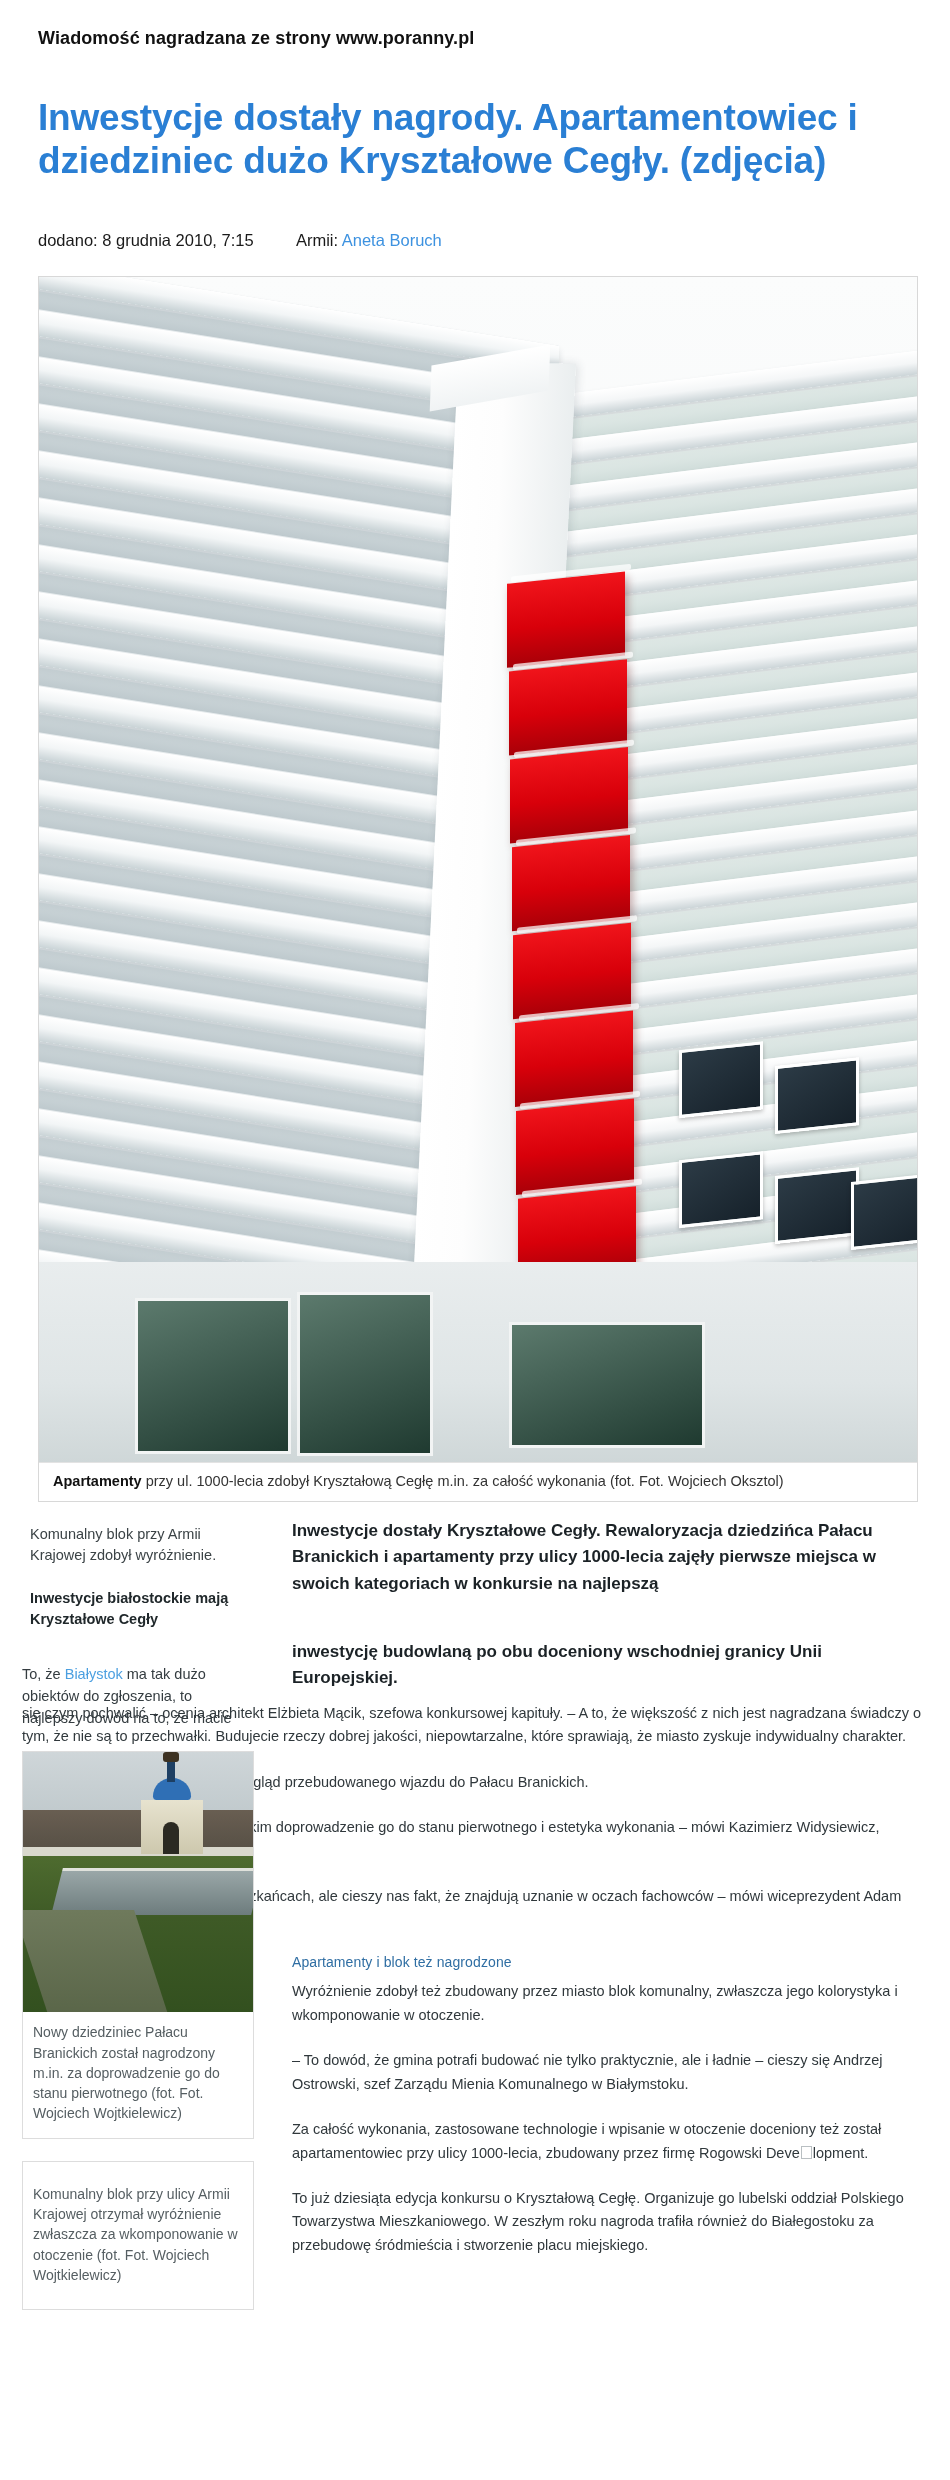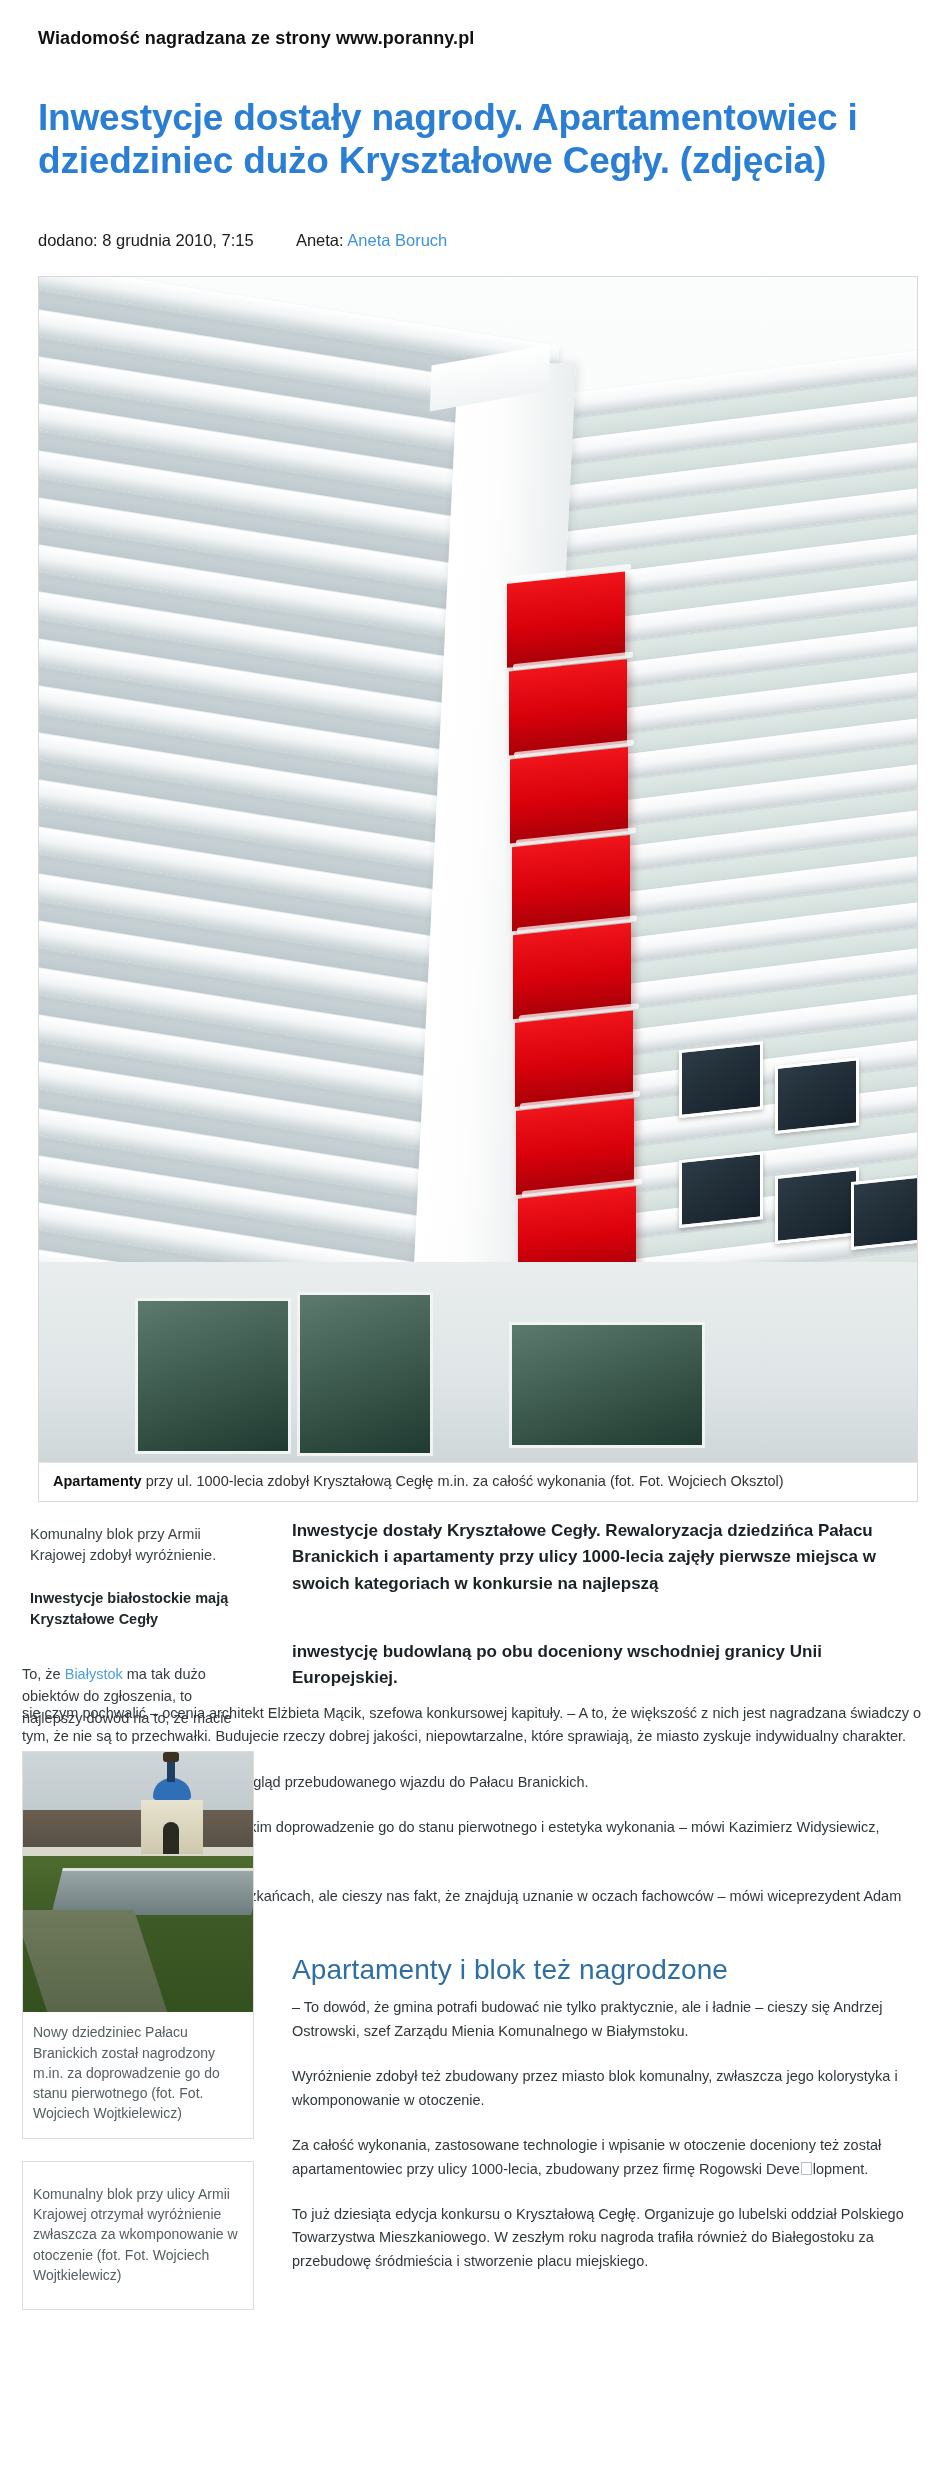--- a/index.html
+++ b/index.html
@@ -284,21 +284,21 @@
     font-size: 14.5px;
     line-height: 1.62;
     color: #30383c;
     margin: 0;
   }
   .wide-block { margin-top: 10px; }
   .wide-block p { margin: 0 0 22px 0; }
 
   .section-head {
     color: #2f6ea3;
-    font-size: 28px;
+    font-size: 14px;
     font-weight: normal;
     margin: 0 0 10px 0;
     letter-spacing: .1px;
   }
   .right-para {
     font-size: 14.5px;
     line-height: 1.62;
     color: #30383c;
     margin: 0 0 22px 0;
   }
@@ -316,21 +316,21 @@
 
 <div class="page">
 
   <div class="source-line">Wiadomość nagradzana ze strony www.poranny.pl</div>
 
   <h1 class="headline">Inwestycje dostały nagrody. Apartamentowiec i dziedziniec dużo Kryształowe Cegły. (zdjęcia)</h1>
 
   <div class="byline">
     <span>dodano: 8 grudnia 2010, 7:15</span>
     <span class="gap"></span>
-    <span>Aneta:</span>
+    <span>Armii:</span>
     <a class="author" href="#">Aneta Boruch</a>
   </div>
 
   <figure class="hero-figure">
     <div class="hero-photo">
       <div class="sky"></div>
 
       <div class="tower-left" id="leftTower">
           <div class="slab" style="top: 0px;"></div>
           <div class="gapband" style="top: 28px;"></div>
@@ -507,20 +507,20 @@
 
     <div class="wide-block">
       <p class="full-para">się czym pochwalić – ocenia architekt Elżbieta Mącik, szefowa konkursowej kapituły. – A to, że większość z nich jest nagradzana świadczy o tym, że nie są to przechwałki. Budujecie rzeczy dobrej jakości, niepowtarzalne, które sprawiają, że miasto zyskuje indywidualny charakter.</p>
       <p class="full-para">W tym roku specjaliści nagrodzili wygląd przebudowanego wjazdu do Pałacu Branickich.</p>
       <p class="full-para">– Docenione zostało przede wszystkim doprowadzenie go do stanu pierwotnego i estetyka wykonania – mówi Kazimierz Widysiewicz, organizator konkursu.</p>
       <p class="full-para">– Inwestycje robimy z myślą o mieszkańcach, ale cieszy nas fakt, że znajdują uznanie w oczach fachowców – mówi wiceprezydent Adam Poliński.</p>
     </div>
 
     <div class="col-right">
       <h2 class="section-head">Apartamenty i blok też nagrodzone</h2>
+      <p class="right-para">Wyróżnienie zdobył też zbudowany przez miasto blok komunalny, zwłaszcza jego kolorystyka i wkomponowanie w otoczenie.</p>
       <p class="right-para">– To dowód, że gmina potrafi budować nie tylko praktycznie, ale i ładnie – cieszy się Andrzej Ostrowski, szef Zarządu Mienia Komunalnego w Białymstoku.</p>
-      <p class="right-para">Wyróżnienie zdobył też zbudowany przez miasto blok komunalny, zwłaszcza jego kolorystyka i wkomponowanie w otoczenie.</p>
       <p class="right-para"><span>Za całość wykonania, zastosowane technologie i wpisanie w otoczenie doceniony też został apartamentowiec przy ulicy 1000-lecia, zbudowany przez firmę Rogowski Deve</span><span class="missing-glyph"></span><span>lopment.</span></p>
       <p class="right-para">To już dziesiąta edycja konkursu o Kryształową Cegłę. Organizuje go lubelski oddział Polskiego Towarzystwa Mieszkaniowego. W zeszłym roku nagroda trafiła również do Białegostoku za przebudowę śródmieścia i stworzenie placu miejskiego.</p>
     </div>
 
   </div>
 </div>
 
 </body></html>

